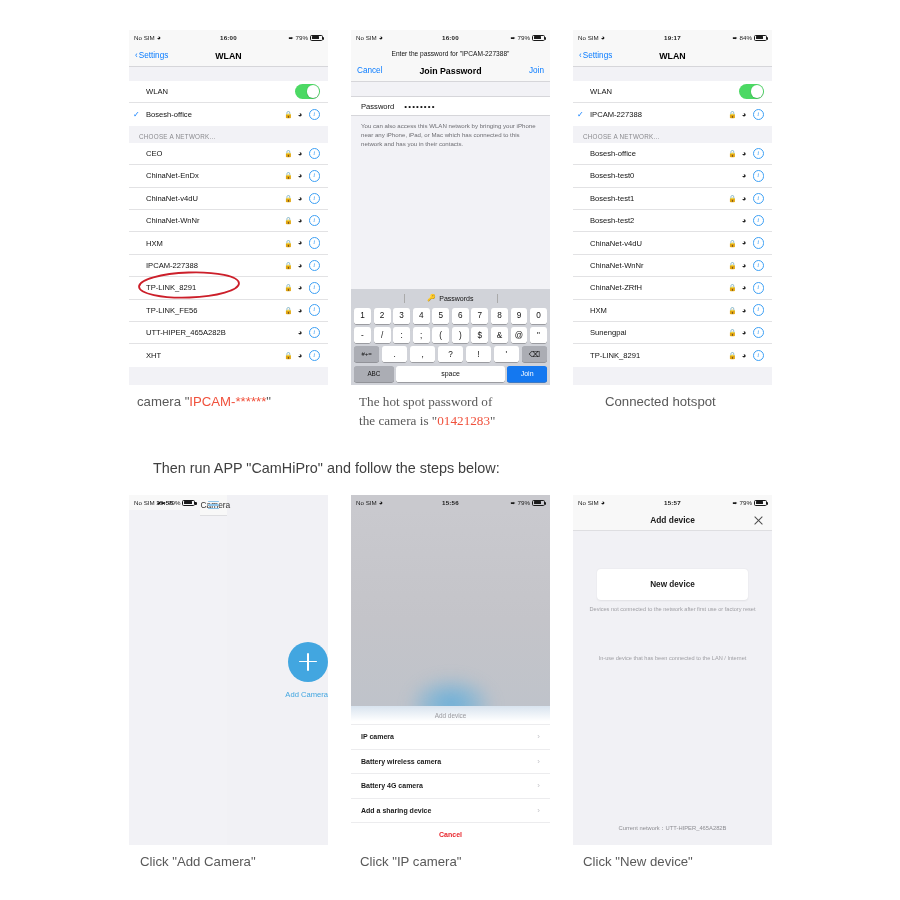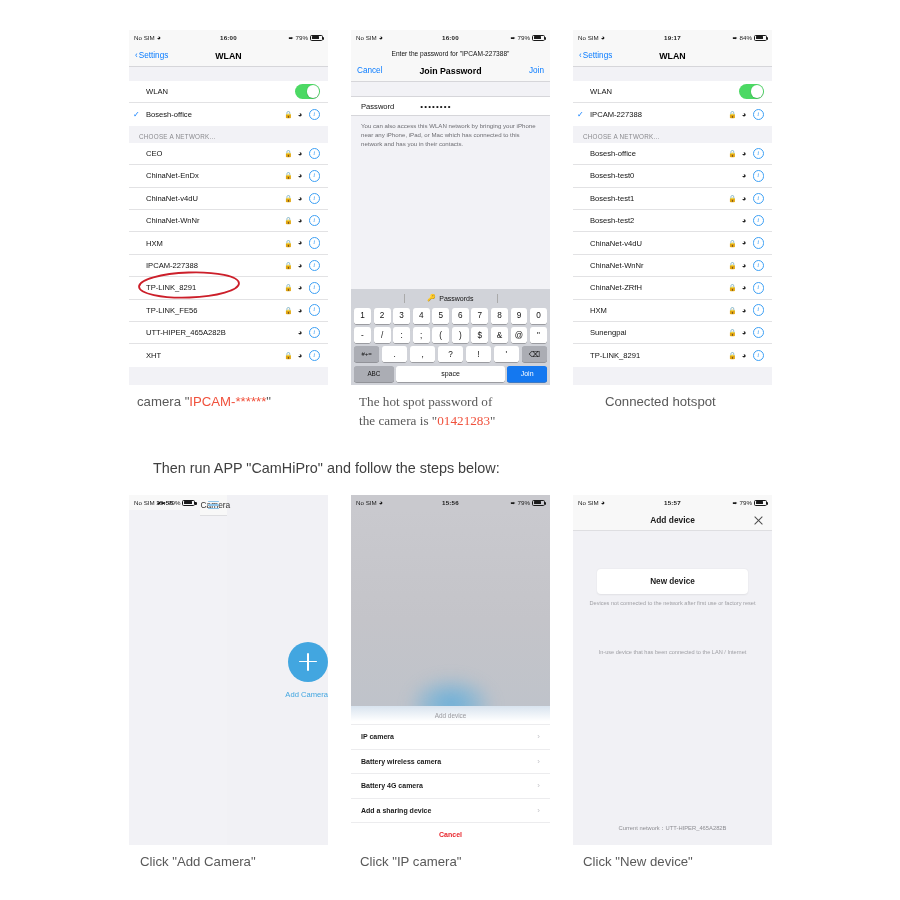--- a/index.html
+++ b/index.html
@@ -115,21 +115,21 @@
 
   
   .pw-subtitle {
     font-size: 6.6px; color: #111; text-align: center; padding: 5px 4px 3px;
     background: #f8f8f8;
   }
   .pw-field {
     background: #fff; height: 20px; display: flex; align-items: center;
     padding: 0 10px; box-sizing: border-box;
     border-top: .6px solid #d6d6da; border-bottom: .6px solid #d6d6da;
-    gap: 26px;
+    gap: 10px;
   }
   .pw-label { font-size: 7.6px; color: #111; }
   .pw-dots { font-size: 8px; color: #111; letter-spacing: 1.1px; }
   .pw-hint {
     font-size: 6.1px; color: #6d6d72; line-height: 1.45;
     padding: 6px 10px 8px; background: #f2f2f6;
   }
   .pw-blank { background: #f2f2f6; flex: 1; }
 
   
@@ -230,21 +230,21 @@
     margin-left: auto; z-index: 2; width: 11px; height: 11px; position: relative;
   }
   .close-x:before, .close-x:after {
     content: ""; position: absolute; left: 0; right: 0; top: 50%; height: 1.1px;
     background: #4a4a4a;
   }
   .close-x:before { transform: rotate(45deg); }
   .close-x:after { transform: rotate(-45deg); }
   .ad-body { background: #f1f1f5; position: relative; }
   .ad-card {
-    margin: 0 24px; height: 25px; background: #fff; border-radius: 4px;
+    margin: 0 24px; height: 31px; background: #fff; border-radius: 4px;
     display: flex; align-items: center; justify-content: center;
     font-size: 8.2px; font-weight: bold; color: #1a1a1a;
     box-shadow: 0 .8px 2px rgba(0,0,0,.07);
   }
   .ad-note {
     text-align: center; font-size: 5.6px; color: #a0a0a5; line-height: 1.5;
     padding: 5px 14px 0;
   }
   .ad-current {
     position: absolute; left: 0; right: 0; bottom: 12px;

